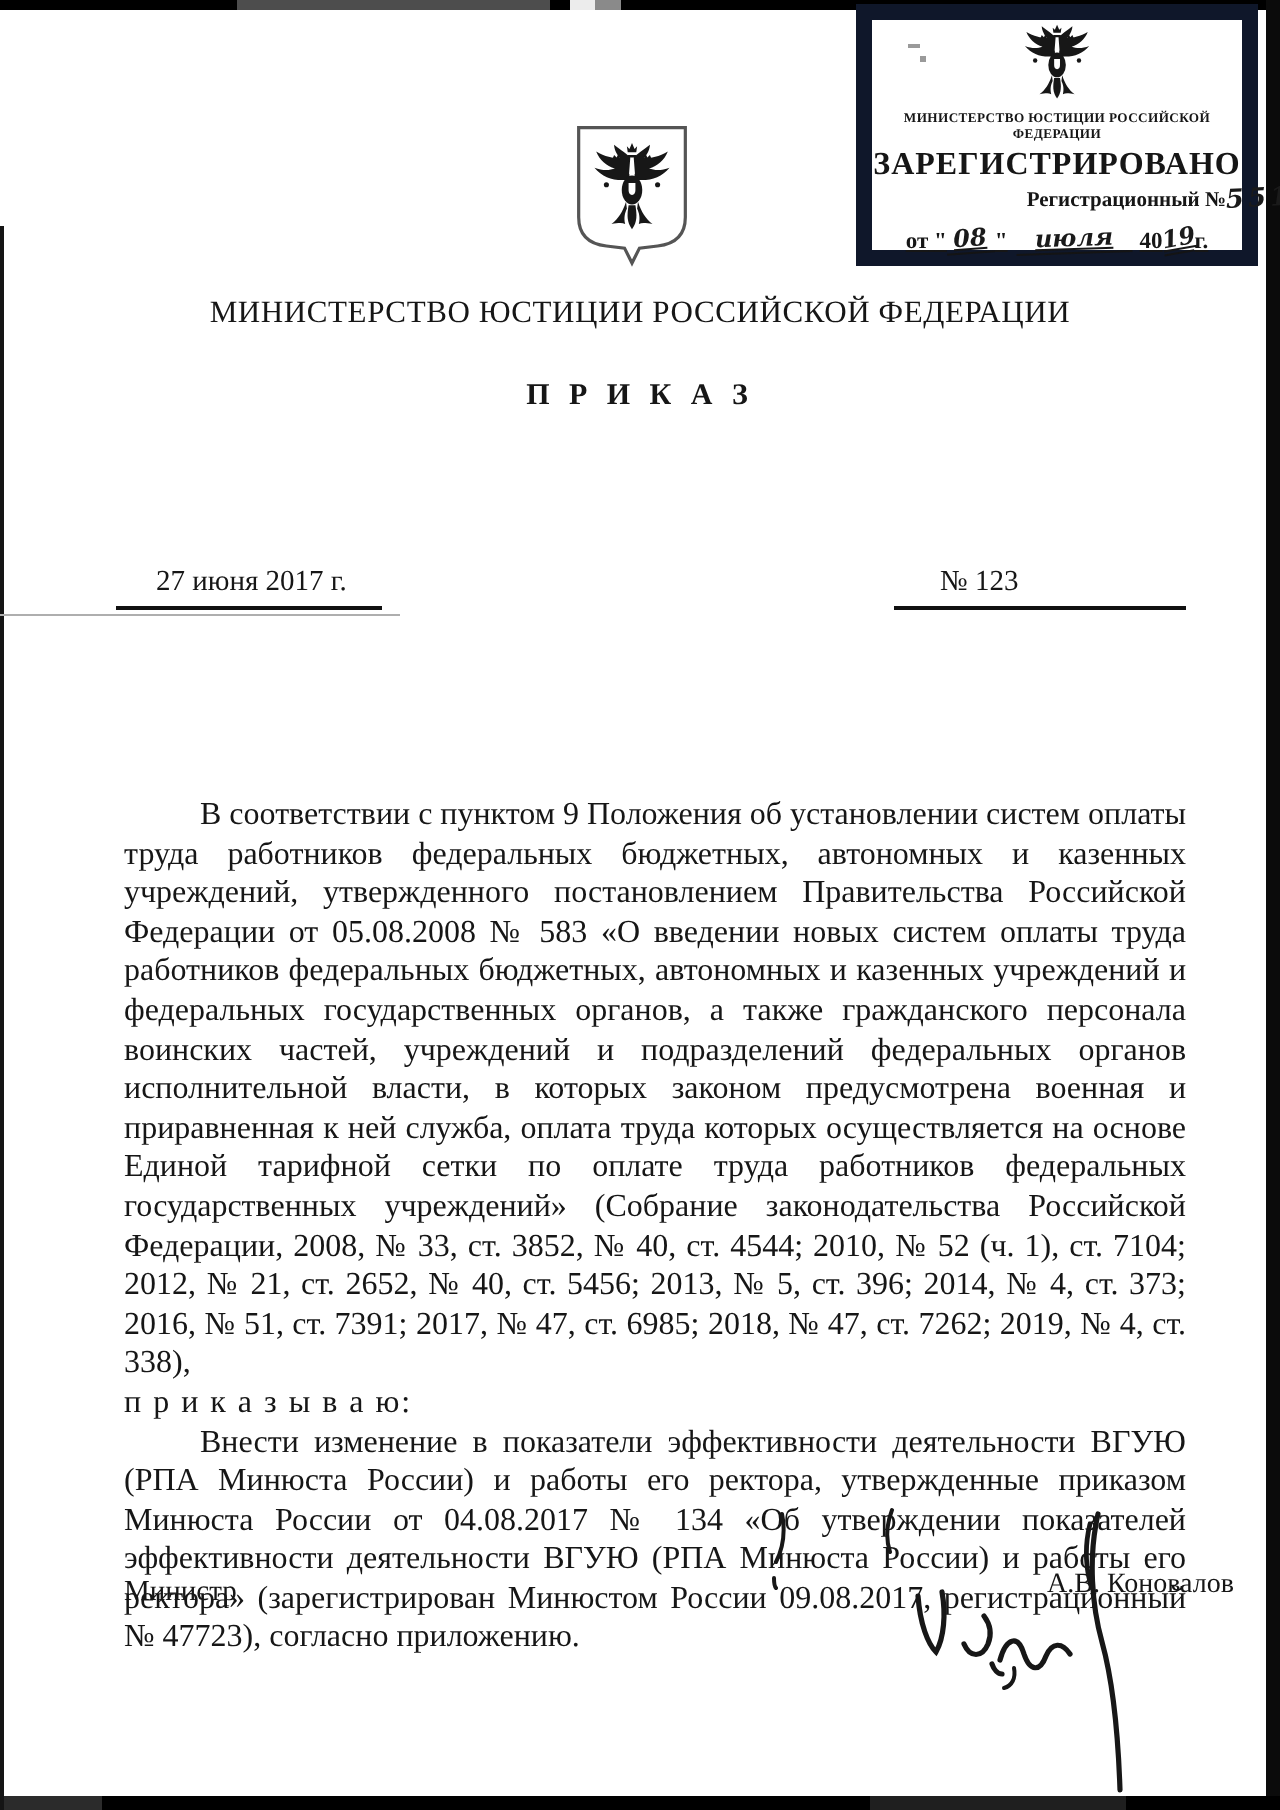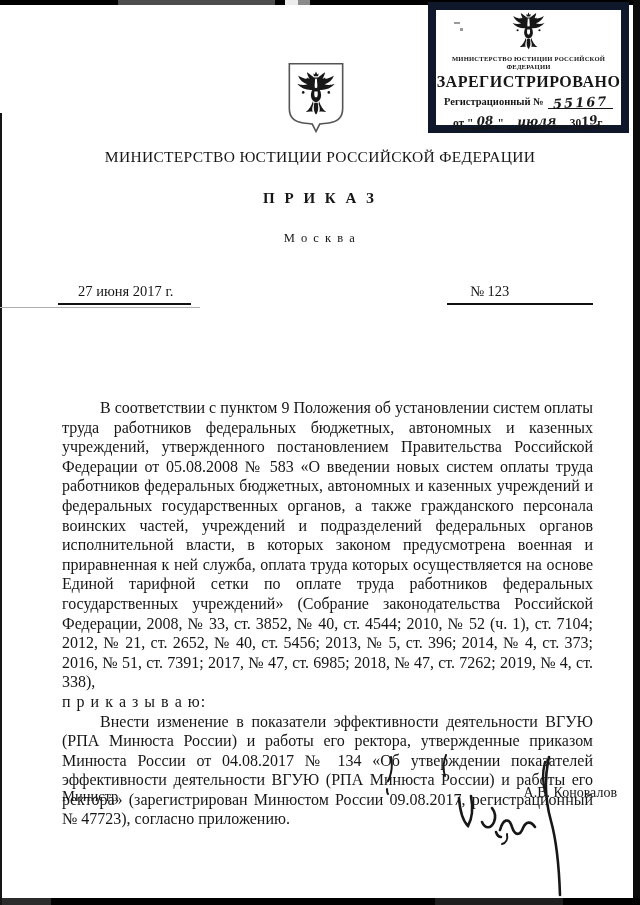--- a/index.html
+++ b/index.html
@@ -15,21 +15,21 @@
   .b-bottom{position:absolute;left:0;top:898px;width:640px;height:7px;
     background:linear-gradient(90deg,#2b2b2b 0 8%,#000 8% 68%,#1f1f1f 68% 88%,#000 88% 100%);}
   .b-left{position:absolute;left:0;top:113px;width:2px;height:792px;background:#151515;}
 
   
   .stamp{position:absolute;left:428px;top:2px;width:201px;height:131px;
     border:8px solid #0f172a;box-sizing:border-box;text-align:center;}
   .stamp .s-eagle{margin-top:2px;height:38px;}
   .stamp .s-ministry{font-size:6.6px;font-weight:bold;letter-spacing:.2px;line-height:8px;margin-top:1px;}
   .stamp .s-registered{font-size:16px;font-weight:bold;letter-spacing:.5px;line-height:18px;margin-top:2px;}
-  .stamp .s-regline{display:flex;align-items:center;margin:3px 8px 0 8px;font-size:10.5px;font-weight:bold;}
+  .stamp .s-regline{display:flex;align-items:flex-end;margin:3px 8px 0 8px;font-size:10.5px;font-weight:bold;flex-direction:column;}
   .stamp .s-regline .lbl{white-space:nowrap;}
   .stamp .blank{flex:1;border-bottom:1.5px solid #141414;margin-left:4px;height:14px;position:relative;}
   .hand{font-style:italic;font-family:"DejaVu Serif","Liberation Serif",serif;
     font-weight:bold;color:#1a1a1a;}
   .stamp .blank .hand{position:absolute;left:0;right:0;bottom:-2px;font-size:13px;
     letter-spacing:2px;transform:rotate(-3deg);}
   .stamp .s-dateline{display:flex;align-items:flex-end;justify-content:center;
     margin:5px 10px 0 10px;font-size:11.5px;font-weight:bold;text-decoration:underline;}
   .u-day{display:inline-block;width:24px;border-bottom:1.5px solid #141414;
     font-size:12px;transform:rotate(-4deg);}
@@ -112,33 +112,32 @@
       </svg>
     <div class="s-ministry">МИНИСТЕРСТВО ЮСТИЦИИ РОССИЙСКОЙ ФЕДЕРАЦИИ</div>
     <div class="s-registered">ЗАРЕГИСТРИРОВАНО</div>
     <div class="s-regline">
       <span class="lbl">Регистрационный №</span>
       <span class="blank">
           <span class="hand">55167</span>
         </span>
     </div>
     <div class="s-dateline">
-      <span>от</span>&nbsp;<span>"</span><span class="u-day hand">08</span><span>"</span><span class="u-month hand">июля</span><span>30</span><span class="u-year hand">19</span><span>г.</span>
+      <span>от</span>&nbsp;<span>"</span><span class="u-day hand">08</span><span>"</span><span class="u-month hand">июля</span><span>40</span><span class="u-year hand">19</span><span>г.</span>
     </div>
   </div>
 
   <svg class="emblem" viewBox="0 0 120 140">
     <path d="M10 4 L110 4 L110 88 Q110 112 84 115 L67 117 L60 131 L53 117 L36 115 Q10 112 10 88 Z" fill="#ffffff" stroke="#555555" stroke-width="3"></path>
     <use href="#eagle" transform="translate(12,16) scale(0.8)"></use>
   </svg>
 
   <div class="hdr">
     <div class="org">МИНИСТЕРСТВО ЮСТИЦИИ РОССИЙСКОЙ ФЕДЕРАЦИИ</div>
     <div class="type">П Р И К А З</div>
-    <div class="city">М о с к в а</div>
   </div>
 
   <div class="daterow">
     <span class="d-date">27 июня 2017 г.</span>
     <span class="d-num">№ 123</span>
     <div class="ul1"></div>
     <div class="ul1g"></div>
     <div class="ul2"></div>
   </div>
 

